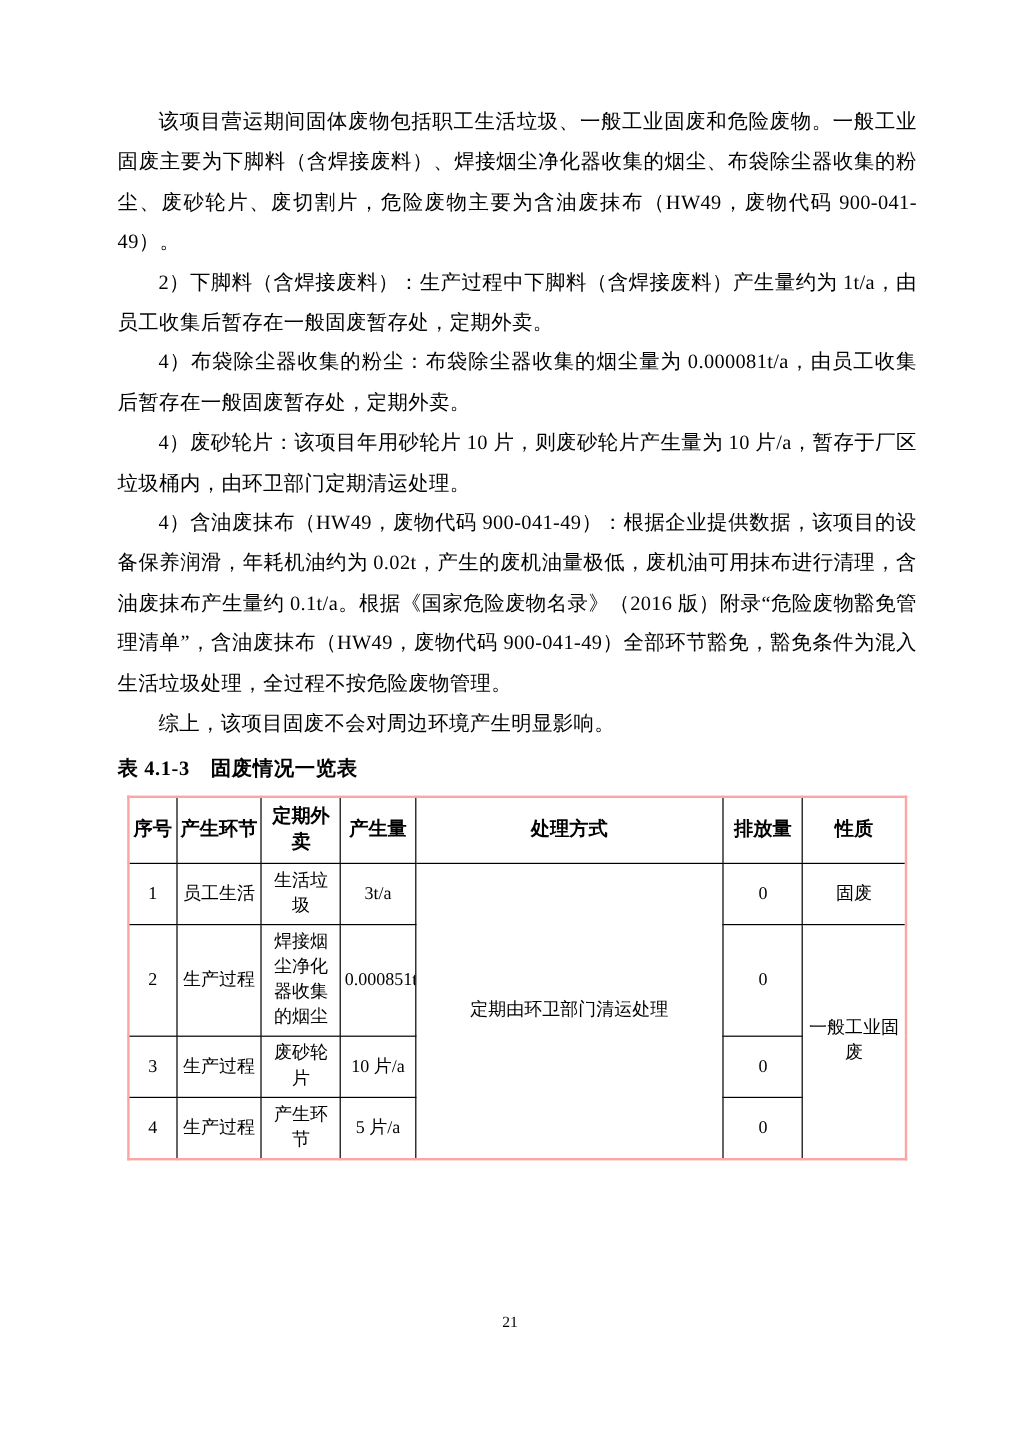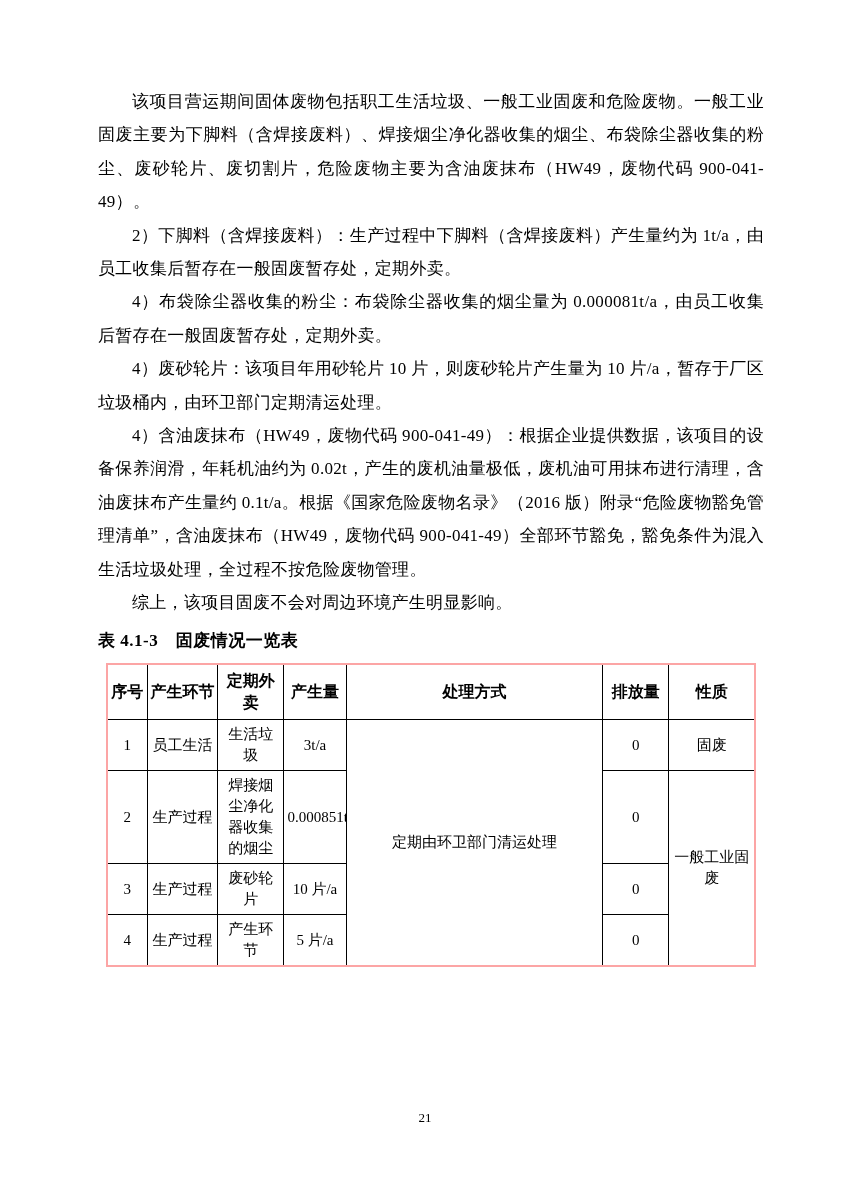--- a/index.html
+++ b/index.html
@@ -59,21 +59,21 @@
   }
   col.c-no     { width: 6.2%; }
   col.c-stage  { width: 10.9%; }
   col.c-name   { width: 10.2%; }
   col.c-amount { width: 9.6%; }
   col.c-treat  { width: 39.6%; }
   col.c-emit   { width: 10.2%; }
   col.c-nature { width: 13.3%; }
   .page-number {
     position: absolute;
-    bottom: 76px;
+    bottom: 92px;
     left: 0;
     width: 100%;
     text-align: center;
     font-size: 13px;
   }
 </style>
 </head>
 <body>
 
 <div class="page">

